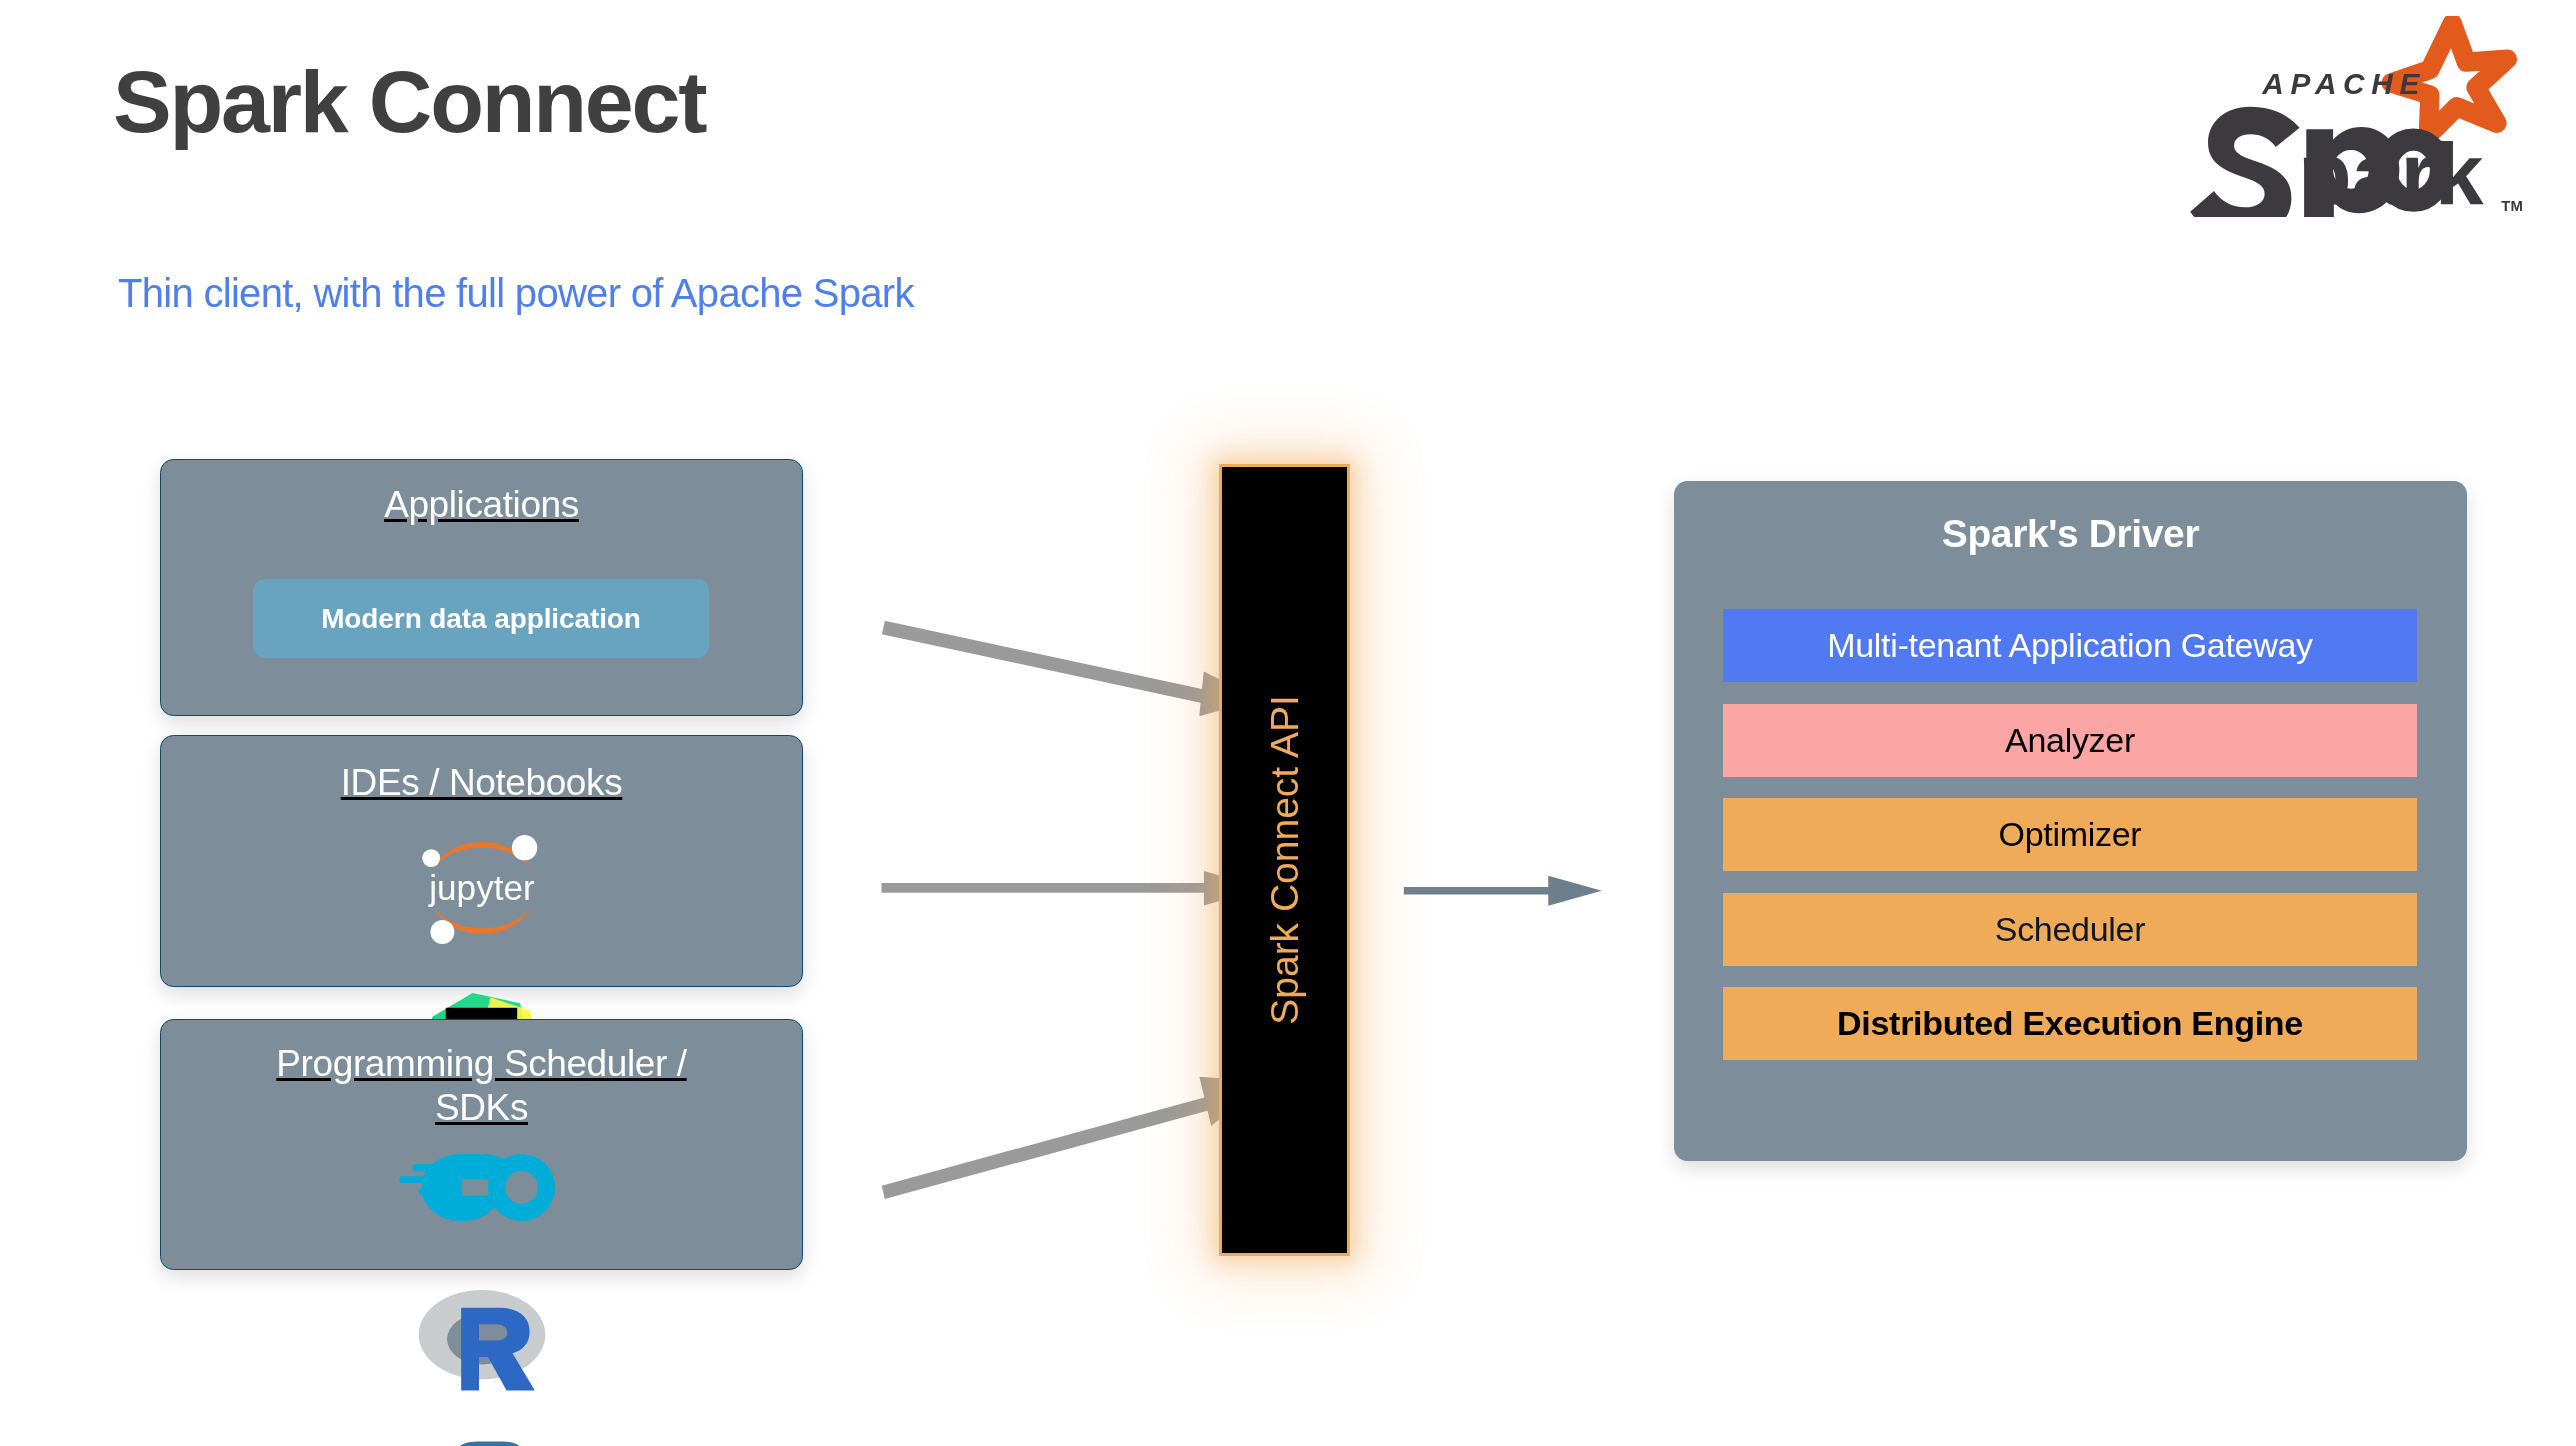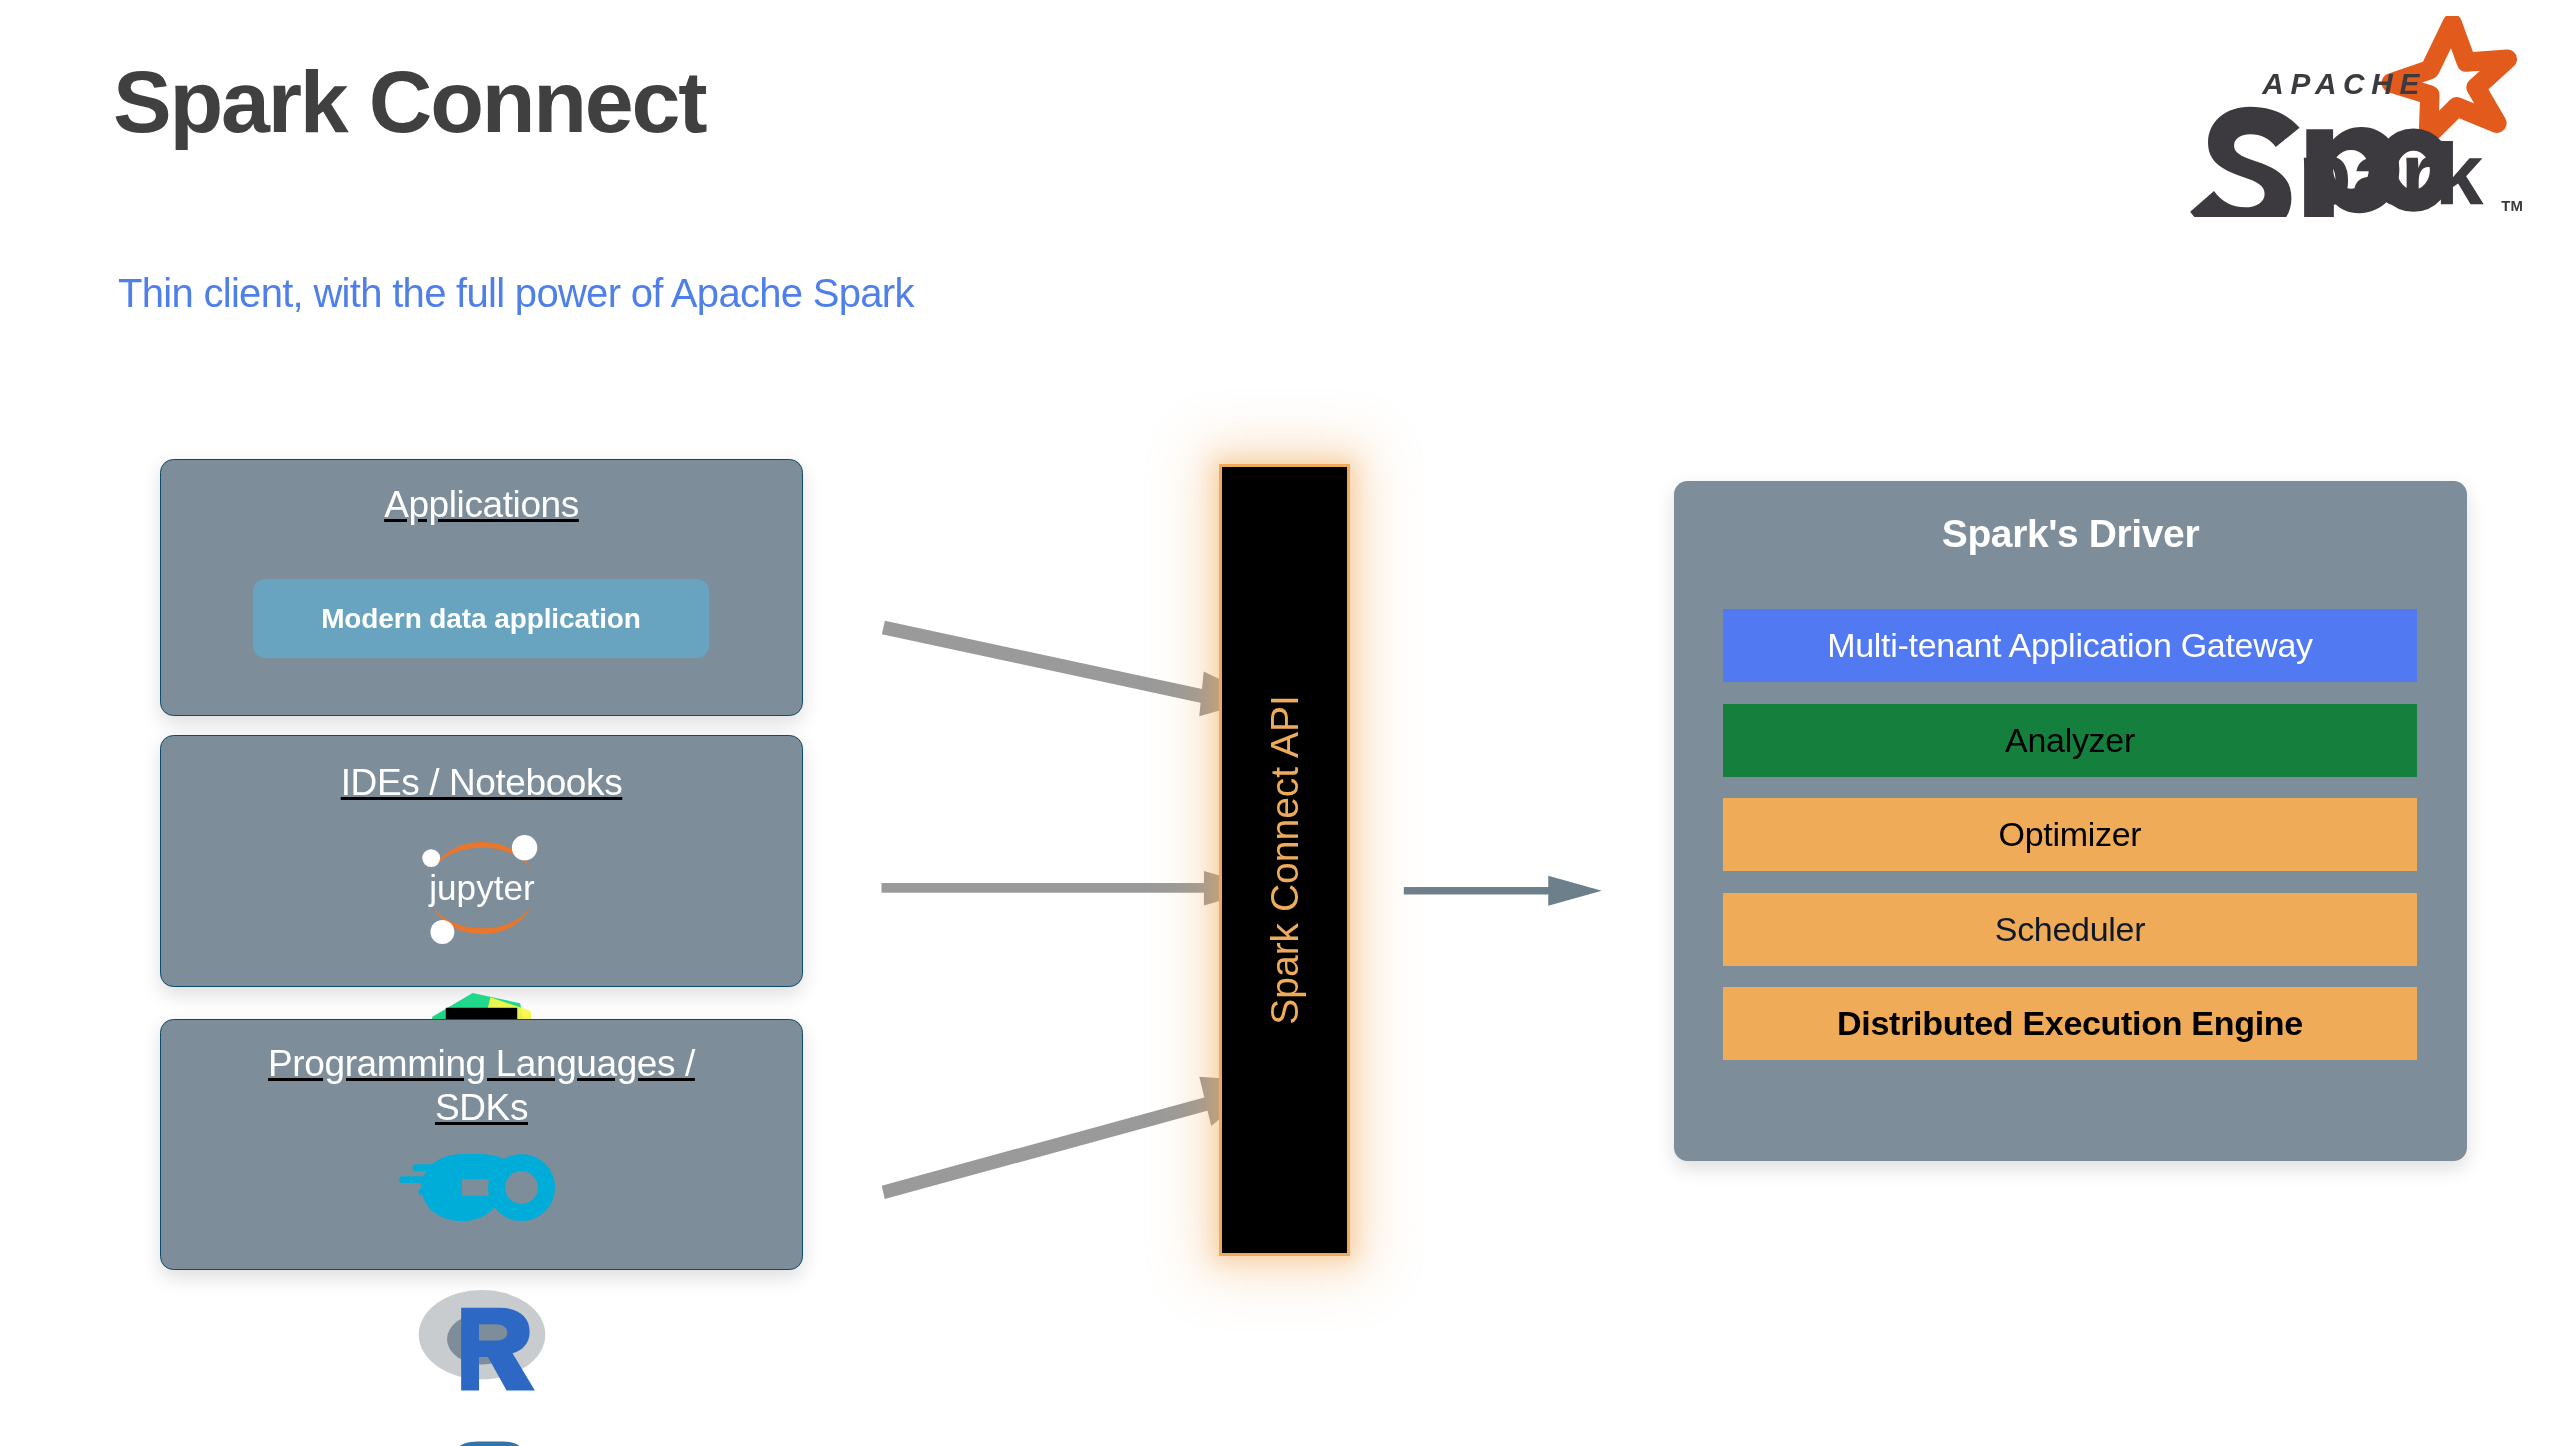--- a/index.html
+++ b/index.html
@@ -154,21 +154,21 @@
         <polygon points="46,104 94,70 126,150 52,158" fill="#A6E94C" opacity=".75"></polygon>
         <rect x="36" y="36" width="96" height="96" fill="#000000"></rect>
         <text x="84" y="100" text-anchor="middle" font-family="'Liberation Sans', sans-serif" font-size="58" font-weight="700" fill="#ffffff">PC</text>
         <rect x="48" y="110" width="46" height="11" fill="#ffffff"></rect>
       </svg>
     </div>
   </div>
 
   <div class="card" id="card-langs">
     <div class="card-title two-line">
-      <span>Programming Languages /</span><br>
+      <span>Programming Scheduler /</span><br>
       <span>SDKs</span>
     </div>
     <div class="logo-row" id="langs-logos">
 
       <svg width="172" height="97" viewBox="0 0 230 130">
         <rect x="4" y="50" width="66" height="9" rx="4" fill="#00ADD8"></rect>
         <rect x="22" y="34" width="56" height="9" rx="4" fill="#00ADD8"></rect>
         <rect x="30" y="66" width="46" height="9" rx="4" fill="#00ADD8"></rect>
         <path d="M130 20 c-32 0 -54 20 -54 45 c0 25 22 45 54 45 c26 0 46 -14 52 -34 h-52 v-22 h76
                  c1 -20 -22 -34 -52 -34 Z" fill="#00ADD8" transform="translate(-42,0)"></path>
@@ -215,21 +215,21 @@
   </svg>
 
   <div id="api-bar" style="background: rgb(0, 0, 0); border-color: rgb(239, 171, 92);">
     <div id="api-bar-label" style="color: rgb(239, 171, 92);">Spark Connect API</div>
   </div>
 
   <div id="driver" style="background: rgb(125, 141, 153);">
     <div id="driver-title">Spark's Driver</div>
     <div class="driver-rows" id="driver-rows">
         <div class="driver-row" style="background: rgb(81, 121, 241); color: rgb(255, 255, 255);">Multi-tenant Application Gateway</div>
-        <div class="driver-row" style="background: #15803d; color: rgb(0, 0, 0);">Analyzer</div>
+        <div class="driver-row" style="background: #fca5a5; color: rgb(0, 0, 0);">Analyzer</div>
         <div class="driver-row" style="background: rgb(239, 171, 87); color: rgb(0, 0, 0);">Optimizer</div>
         <div class="driver-row" style="background: rgb(239, 171, 87); color: #0f172a;">Scheduler</div>
         <div class="driver-row bold" style="background: rgb(239, 171, 87); color: rgb(0, 0, 0);">Distributed Execution Engine</div>
       </div>
   </div>
 
 </div>
 
 
 </body></html>

